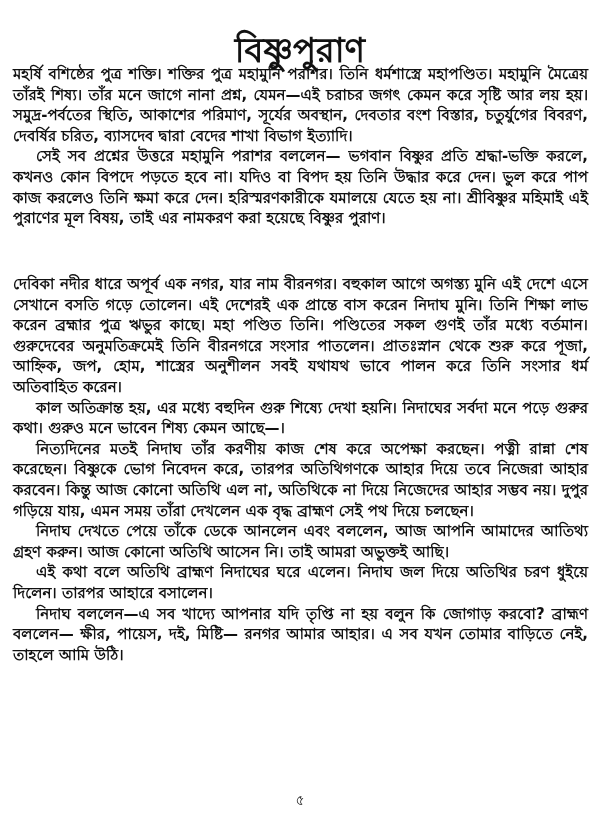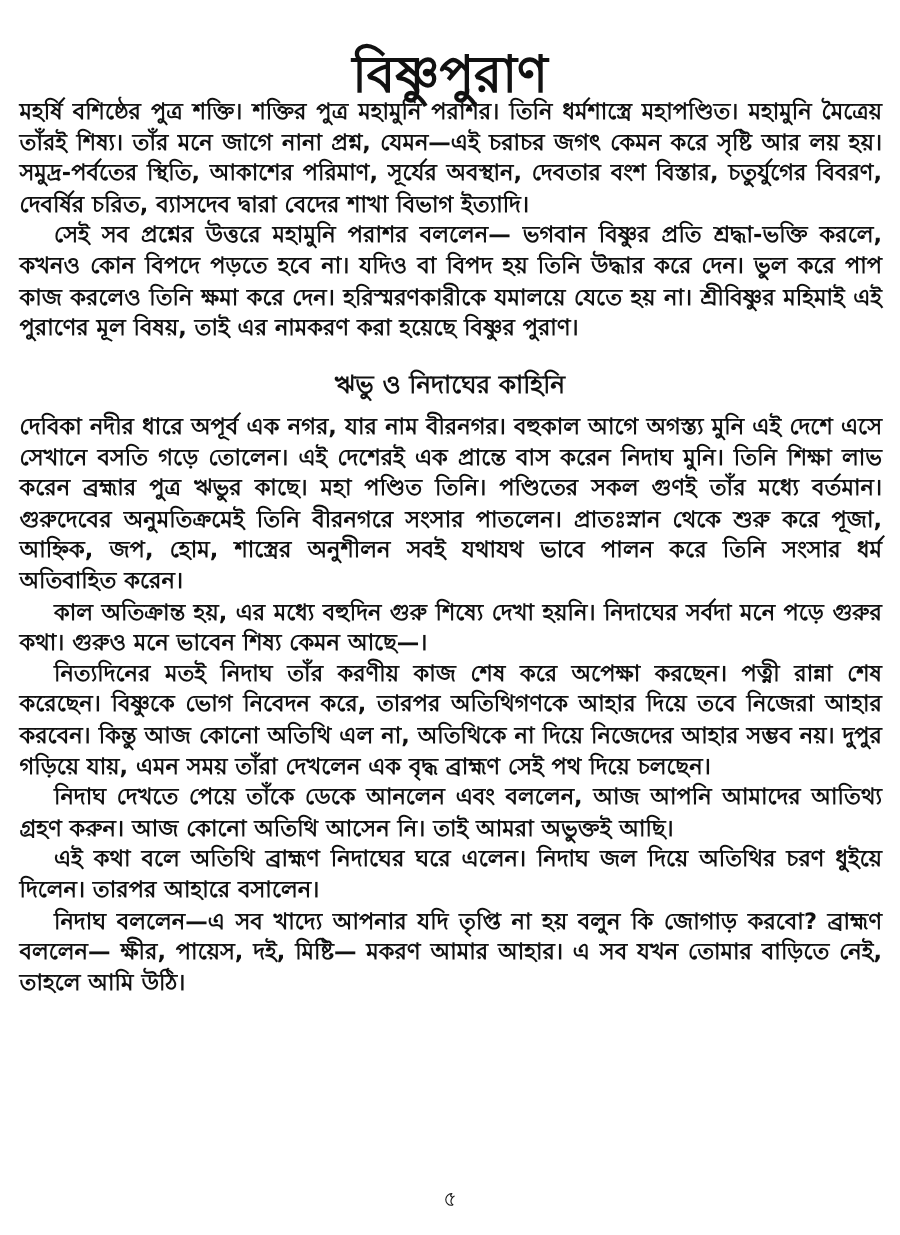--- a/index.html
+++ b/index.html
@@ -74,26 +74,25 @@
 
 <div class="page">
 
   <h1 class="title">বিষ্ণুপুরাণ</h1>
 
   <div class="body-text section1">
     <p class="para">মহর্ষি বশিষ্ঠের পুত্র শক্তি। শক্তির পুত্র মহামুনি পরাশর। তিনি ধর্মশাস্ত্রে মহাপণ্ডিত। মহামুনি মৈত্রেয় তাঁরই শিষ্য। তাঁর মনে জাগে নানা প্রশ্ন, যেমন—এই চরাচর জগৎ কেমন করে সৃষ্টি আর লয় হয়। সমুদ্র-পর্বতের স্থিতি, আকাশের পরিমাণ, সূর্যের অবস্থান, দেবতার বংশ বিস্তার, চতুর্যুগের বিবরণ, দেবর্ষির চরিত, ব্যাসদেব দ্বারা  বেদের শাখা বিভাগ ইত্যাদি।</p>
     <p class="para indent">সেই সব প্রশ্নের উত্তরে মহামুনি পরাশর বললেন— ভগবান বিষ্ণুর প্রতি শ্রদ্ধা-ভক্তি করলে, কখনও কোন বিপদে পড়তে হবে না। যদিও বা বিপদ হয় তিনি উদ্ধার করে দেন। ভুল করে পাপ কাজ করলেও তিনি ক্ষমা করে দেন। হরিস্মরণকারীকে যমালয়ে যেতে হয় না। শ্রীবিষ্ণুর মহিমাই এই পুরাণের মূল বিষয়, তাই এর নামকরণ করা হয়েছে বিষ্ণুর পুরাণ।</p>
   </div>
 
-  <h2 class="subheading">ঋভু ও নিদাঘের কাহিনি</h2>
 
   <div class="body-text section2">
     <p class="para">দেবিকা নদীর ধারে অপূর্ব এক নগর, যার নাম বীরনগর। বহুকাল আগে অগস্ত্য মুনি এই দেশে এসে সেখানে বসতি গড়ে তোলেন। এই দেশেরই এক প্রান্তে বাস করেন নিদাঘ মুনি। তিনি শিক্ষা লাভ করেন ব্রহ্মার পুত্র ঋভুর কাছে। মহা পণ্ডিত তিনি। পণ্ডিতের সকল গুণই তাঁর মধ্যে বর্তমান। গুরুদেবের অনুমতিক্রমেই তিনি বীরনগরে সংসার পাতলেন। প্রাতঃস্নান থেকে শুরু করে পূজা, আহ্নিক, জপ, হোম, শাস্ত্রের অনুশীলন সবই যথাযথ ভাবে পালন করে তিনি সংসার ধর্ম অতিবাহিত করেন।</p>
     <p class="para indent">কাল অতিক্রান্ত হয়, এর মধ্যে বহুদিন গুরু শিষ্যে দেখা হয়নি। নিদাঘের সর্বদা মনে পড়ে গুরুর কথা। গুরুও মনে ভাবেন শিষ্য কেমন আছে—।</p>
     <p class="para indent">নিত্যদিনের মতই নিদাঘ তাঁর করণীয় কাজ শেষ করে অপেক্ষা করছেন। পত্নী রান্না  শেষ করেছেন। বিষ্ণুকে ভোগ নিবেদন করে, তারপর অতিথিগণকে আহার দিয়ে তবে নিজেরা আহার করবেন। কিন্তু আজ কোনো অতিথি এল না, অতিথিকে না দিয়ে নিজেদের আহার সম্ভব নয়। দুপুর গড়িয়ে যায়, এমন সময় তাঁরা দেখলেন এক বৃদ্ধ ব্রাহ্মণ সেই পথ দিয়ে চলছেন।</p>
     <p class="para indent">নিদাঘ দেখতে  পেয়ে তাঁকে ডেকে আনলেন এবং বললেন, আজ আপনি আমাদের আতিথ্য গ্রহণ করুন। আজ কোনো অতিথি আসেন নি। তাই আমরা অভুক্তই আছি।</p>
     <p class="para indent">এই কথা বলে অতিথি ব্রাহ্মণ নিদাঘের ঘরে এলেন। নিদাঘ জল দিয়ে অতিথির চরণ ধুইয়ে দিলেন। তারপর আহারে বসালেন।</p>
-    <p class="para indent">নিদাঘ বললেন—এ সব খাদ্যে আপনার যদি তৃপ্তি না হয় বলুন কি জোগাড় করবো? ব্রাহ্মণ বললেন— ক্ষীর, পায়েস, দই, মিষ্টি— মকরণ আমার আহার। এ সব যখন তোমার বাড়িতে নেই, তাহলে আমি উঠি।</p>
+    <p class="para indent">নিদাঘ বললেন—এ সব খাদ্যে আপনার যদি তৃপ্তি না হয় বলুন কি জোগাড় করবো? ব্রাহ্মণ বললেন— ক্ষীর, পায়েস, দই, মিষ্টি— রনগর আমার আহার। এ সব যখন তোমার বাড়িতে নেই, তাহলে আমি উঠি।</p>
   </div>
 
   <div class="page-number">৫</div>
 
 </div>
 
 </body></html>

